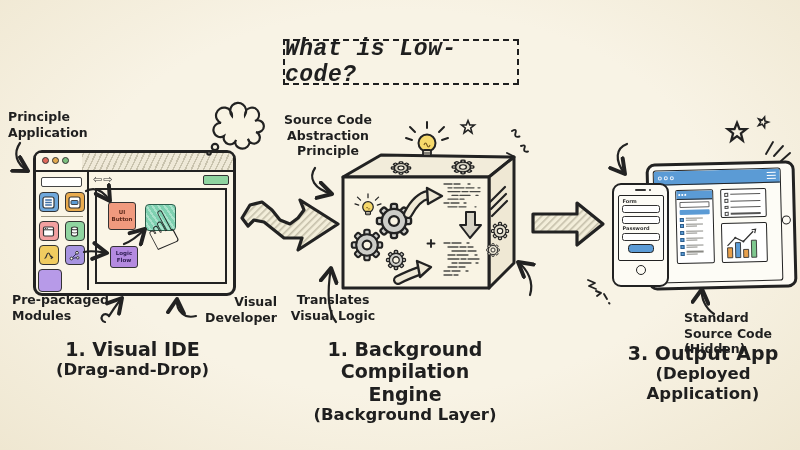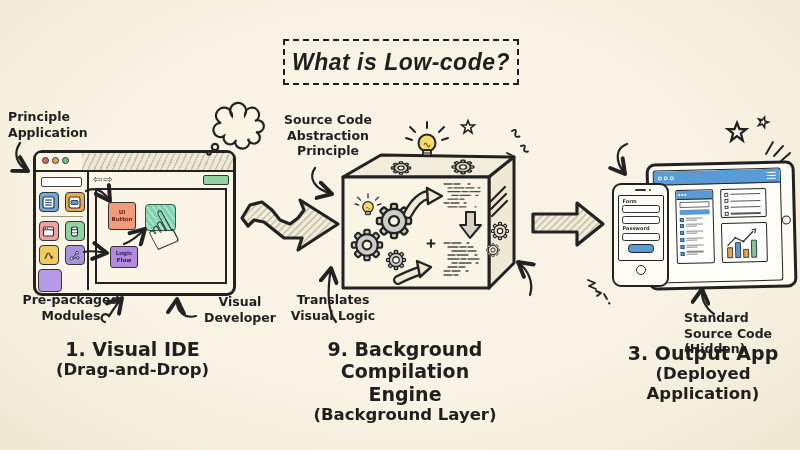--- a/index.html
+++ b/index.html
@@ -5,21 +5,21 @@
   html,body{margin:0;padding:0;}
   .scene{
     position:relative;width:800px;height:450px;overflow:hidden;
     background:radial-gradient(ellipse at 50% 45%, #f8f3e5 55%, #efe7d1 100%);
     font-family:"DejaVu Sans", sans-serif;color:#1f1f1f;
   }
   
   .title-box{
     position:absolute;left:283px;top:39px;width:232px;height:42px;
     border:2.5px dashed #1f1f1f;display:flex;align-items:center;justify-content:center;
-    font-family:Liberation Sans, sans-serif;font-style:italic;font-weight:bold;font-size:23px;
+    font-family:Liberation Mono, monospace;font-style:italic;font-weight:bold;font-size:23px;
     letter-spacing:.5px;background:transparent;
   }
   
   .lbl{position:absolute;font-size:12.5px;font-weight:600;line-height:1.25;}
   .cap{position:absolute;text-align:center;font-weight:bold;font-size:19px;line-height:1.18;}
   .cap .sub{font-size:16.5px;font-weight:bold;}
   
   .browser{position:absolute;left:33px;top:150px;width:197px;height:140px;
     border:3px solid #222;border-radius:9px;background:#faf5e6;z-index:4;}
   .titlebar{position:relative;height:17px;border-bottom:2.5px solid #222;border-radius:5px 5px 0 0;
@@ -106,22 +106,22 @@
 </head>
 <body>
 
 <div class="scene">
 
   <div class="title-box">
     <span>What is Low-code?</span>
   </div>
 
   <div class="lbl" style="left:8px;top:109px;width:96px;">Principle Application</div>
-  <div class="lbl" style="left:12px;top:292px;width:118px;text-align:center;">Pre-packaged Modules</div>
-  <div class="lbl" style="left:203px;top:294px;width:74px;text-align:center;">Visual Developer</div>
+  <div class="lbl" style="left:12px;top:292px;width:118px;text-align:left;">Pre-packaged Modules</div>
+  <div class="lbl" style="left:203px;top:294px;width:74px;text-align:right;">Visual Developer</div>
 
   <div class="browser">
     <div class="titlebar">
       <span class="dots-chip"></span>
       <span class="tdot" style="left:6px;background:#e0685a;"></span>
       <span class="tdot" style="left:16px;background:#e2a94f;"></span>
       <span class="tdot" style="left:26px;background:#7cc07f;"></span>
     </div>
     <div class="bwin-body">
       <div class="bsidebar">
@@ -188,21 +188,21 @@
   <span class="hand">☝</span>
 
   <div class="cap" style="left:40px;top:338px;width:185px;">
     <div>1. Visual IDE</div>
     <div class="sub">(Drag-and-Drop)</div>
   </div>
 
   <div class="lbl" style="left:278px;top:112px;width:100px;text-align:center;">Source Code Abstraction Principle</div>
   <div class="lbl" style="left:288px;top:292px;width:90px;text-align:center;">Translates Visual Logic</div>
   <div class="cap" style="left:310px;top:338px;width:190px;">
-    <div>9. Background Compilation Engine</div>
+    <div>1. Background Compilation Engine</div>
     <div class="sub">(Background Layer)</div>
   </div>
 
   <div class="lbl" style="left:684px;top:310px;width:108px;text-align:left;">Standard Source Code (Hidden)</div>
   <div class="cap" style="left:598px;top:342px;width:210px;">
     <div>3. Output App</div>
     <div class="sub">(Deployed Application)</div>
   </div>
 
   <div class="tablet">

